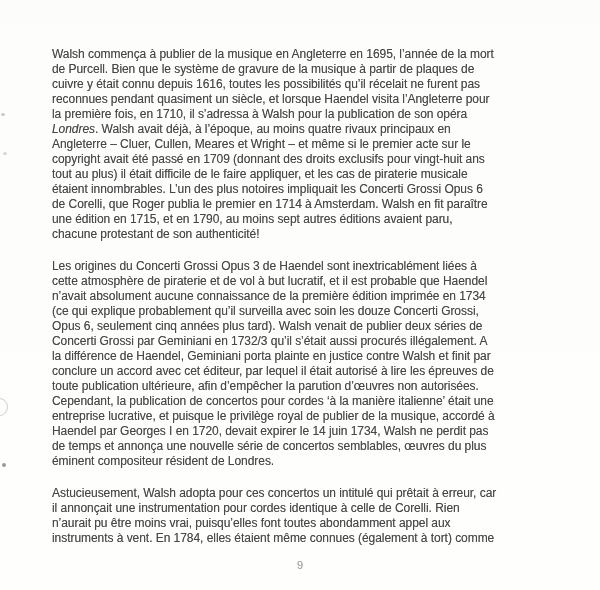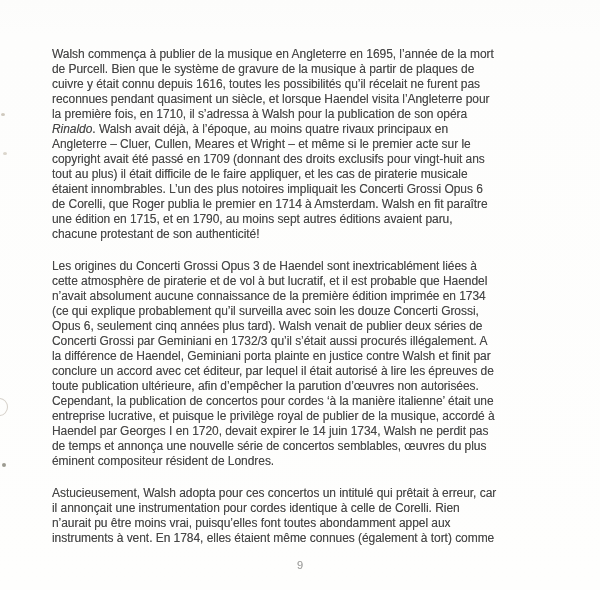--- a/index.html
+++ b/index.html
@@ -72,21 +72,21 @@
   <div class="arc-mark"></div>
   <div class="speck speck-3"></div>
 
   <div class="text-block">
 
     <div class="para"><span>Walsh commença à publier de la musique en Angleterre en 1695, l’année de la mort
 de Purcell. Bien que le système de gravure de la musique à partir de plaques de
 cuivre y était connu depuis 1616, toutes les possibilités qu’il récelait ne furent pas
 reconnues pendant quasiment un siècle, et lorsque Haendel visita l’Angleterre pour
 la première fois, en 1710, il s’adressa à Walsh pour la publication de son opéra
-</span><span class="italic">Rinaldo</span><span>. Walsh avait déjà, à l’époque, au moins quatre rivaux principaux en
+</span><span class="italic">Londres</span><span>. Walsh avait déjà, à l’époque, au moins quatre rivaux principaux en
 Angleterre – Cluer, Cullen, Meares et Wright – et même si le premier acte sur le
 copyright avait été passé en 1709 (donnant des droits exclusifs pour vingt-huit ans
 tout au plus) il était difficile de le faire appliquer, et les cas de piraterie musicale
 étaient innombrables. L’un des plus notoires impliquait les Concerti Grossi Opus 6
 de Corelli, que Roger publia le premier en 1714 à Amsterdam. Walsh en fit paraître
 une édition en 1715, et en 1790, au moins sept autres éditions avaient paru,
 chacune protestant de son authenticité!</span></div>
 
     <div class="para">Les origines du Concerti Grossi Opus 3 de Haendel sont inextricablément liées à
 cette atmosphère de piraterie et de vol à but lucratif, et il est probable que Haendel

